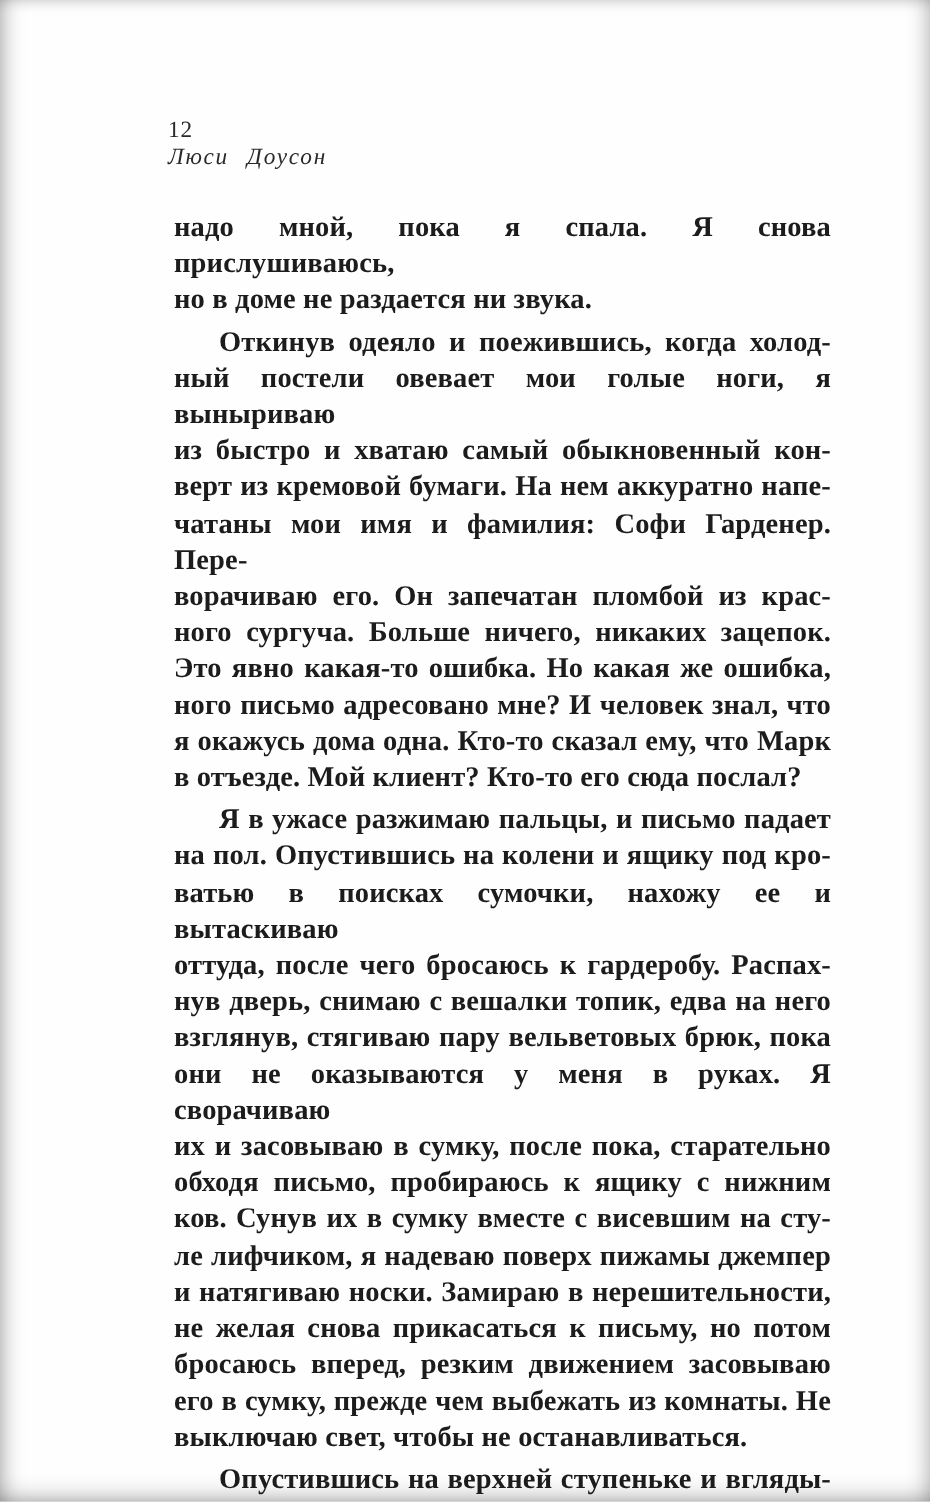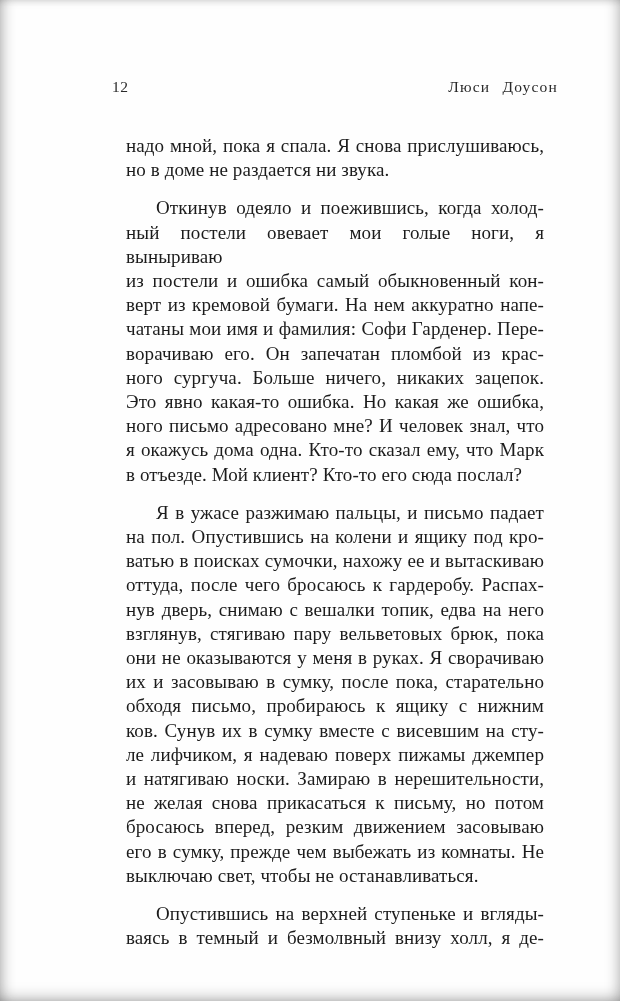--- a/index.html
+++ b/index.html
@@ -29,35 +29,37 @@
     left: 112px;
     right: 62px;
     top: 78px;
   }
   .header {
     display: flex;
     justify-content: space-between;
     align-items: baseline;
     font-size: 15.5px;
     color: #2a2a2a;
-    margin-bottom: 38px;
+    margin-bottom: 26px;
+    flex-direction: column;
   }
   .page-number {
     letter-spacing: 0.5px;
   }
   .running {
+    font-style: italic;
     letter-spacing: 1.2px;
     word-spacing: 7px;
   }
   .body-text {
     font-size: 19px;
     line-height: 24.2px;
     letter-spacing: 0.1px;
   }
-  .para { margin: 14px; }
+  .para { margin: 4px; font-weight: bold; }
   .line {
     text-align: justify;
     text-align-last: justify;
     white-space: normal;
   }
   .line.last {
     text-align-last: left;
   }
   .line.first {
     text-indent: 30px;
@@ -73,21 +75,21 @@
       <span class="running">Люси Доусон</span>
     </div>
     <div class="body-text" id="body-text">
         <div class="para">
           <div class="line">надо мной, пока я спала. Я снова прислушиваюсь,</div>
           <div class="line last">но в доме не раздается ни звука.</div>
         </div>
         <div class="para">
           <div class="line first">Откинув одеяло и поежившись, когда холод-</div>
           <div class="line">ный постели овевает мои голые ноги, я выныриваю</div>
-          <div class="line">из постели и ошибка самый обыкновенный кон-</div>
+          <div class="line">из быстро и хватаю самый обыкновенный кон-</div>
           <div class="line">верт из кремовой бумаги. На нем аккуратно напе-</div>
           <div class="line">чатаны мои имя и фамилия: Софи Гарденер. Пере-</div>
           <div class="line">ворачиваю его. Он запечатан пломбой из крас-</div>
           <div class="line">ного сургуча. Больше ничего, никаких зацепок.</div>
           <div class="line">Это явно какая-то ошибка. Но какая же ошибка,</div>
           <div class="line">ного письмо адресовано мне? И человек знал, что</div>
           <div class="line">я окажусь дома одна. Кто-то сказал ему, что Марк</div>
           <div class="line last">в отъезде. Мой клиент? Кто-то его сюда послал?</div>
         </div>
         <div class="para">

